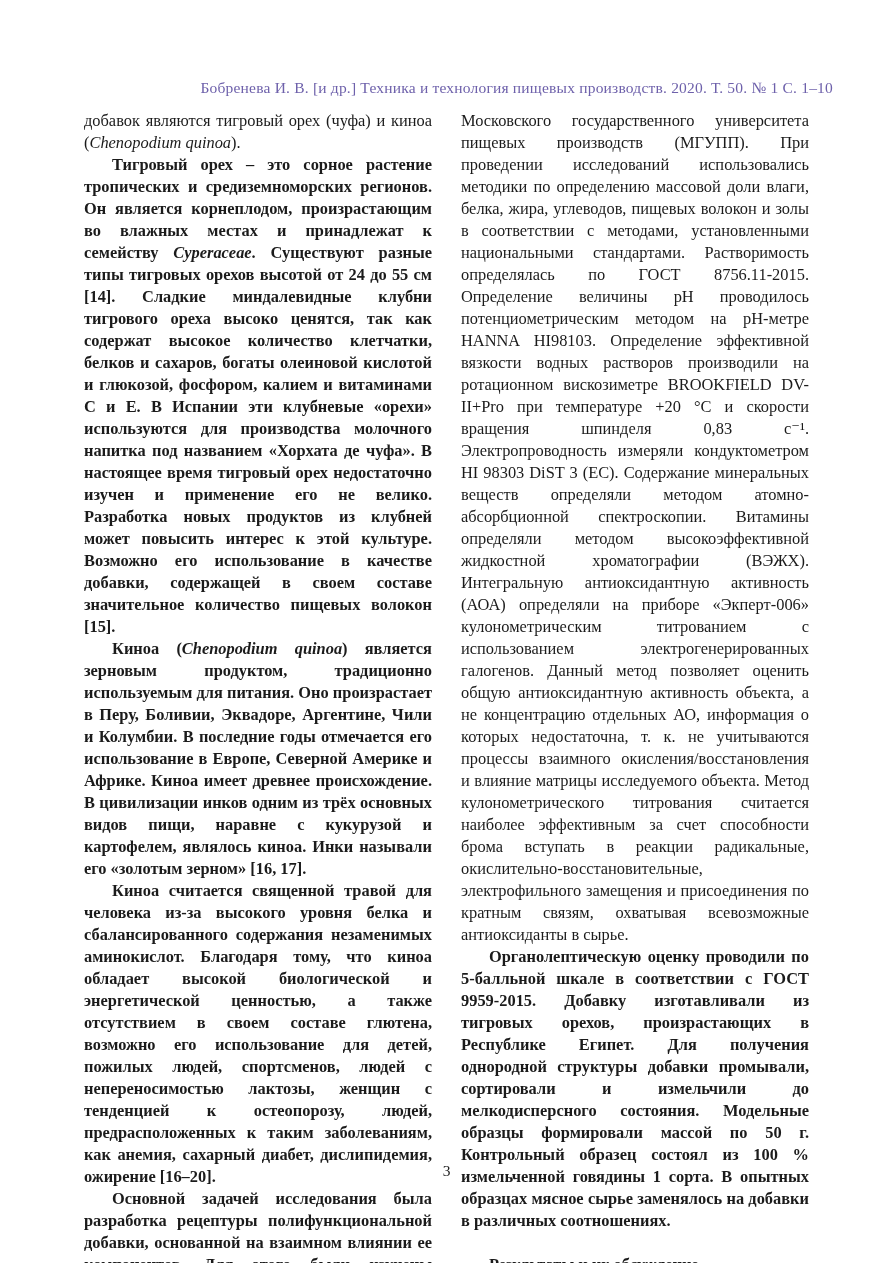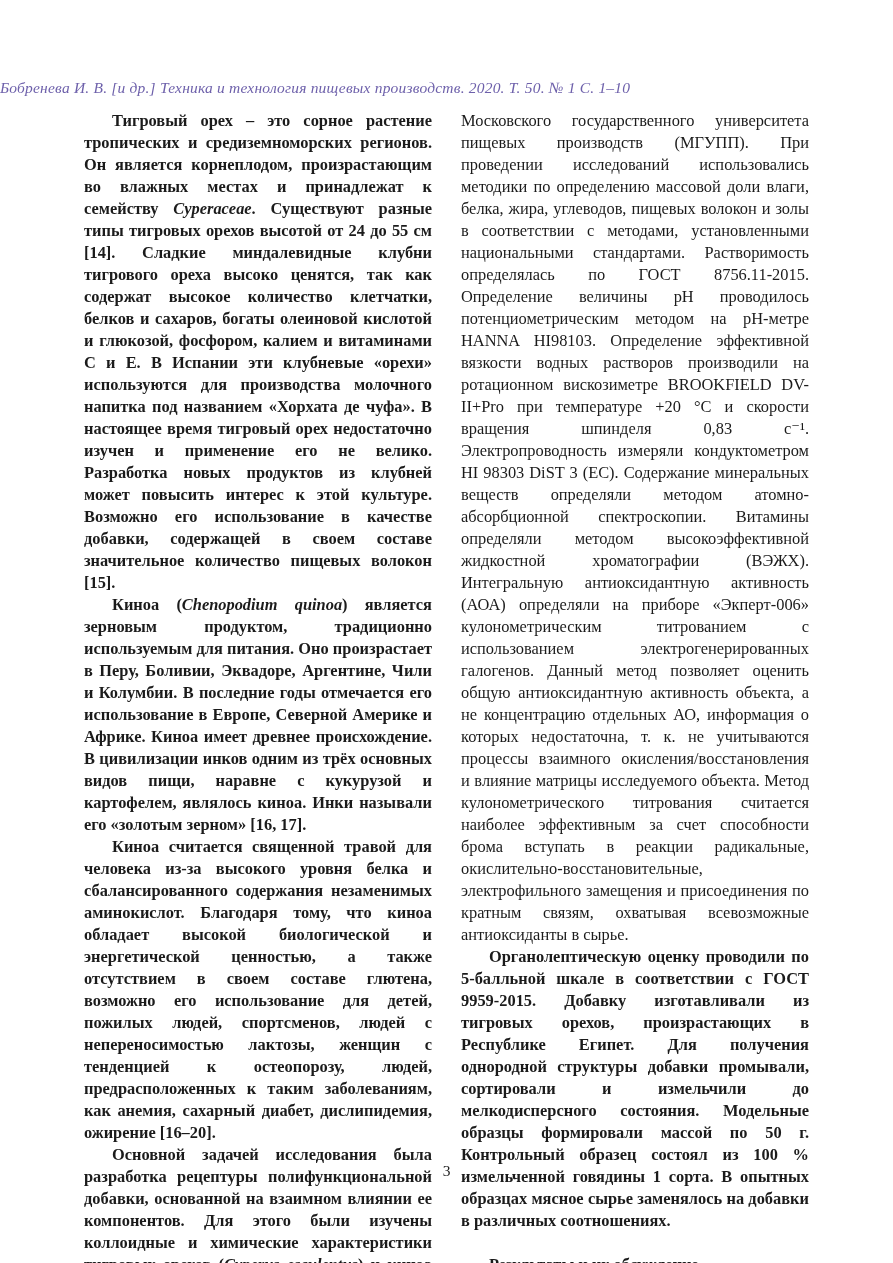--- a/index.html
+++ b/index.html
@@ -8,22 +8,21 @@
     background: #ffffff;
     position: relative;
     overflow: hidden;
     font-family: "Liberation Serif", "DejaVu Serif", serif;
     color: #1b1b1b;
   }
   .running-header {
     position: absolute;
     top: 79px; left: 0;
     width: 833px;
-    text-align: left;
-    font-style: italic;
+    text-align: right;
     font-size: 15.5px;
     color: var(--header-color, #6e61ab);
     letter-spacing: 0.2px;
   }
   .content {
     position: absolute;
     top: 110px; left: 84px;
     width: 725px;
     display: flex;
     gap: 29px;
@@ -54,20 +53,21 @@
     color: #222222;
   }
 </style>
 </head>
 <body style="color: rgb(27, 27, 27); background: rgb(255, 255, 255);">
 
 <div class="running-header">Бобренева И. В. [и др.] Техника и технология пищевых производств. 2020. Т. 50. № 1 С. 1–10</div>
 
 <div class="content">
   <div class="column">
+      <p class="para"><span class="">добавок являются тигровый орех (чуфа) и киноа (</span><span class="it">Chenopodium quinoa</span><span class="">).</span></p>
       <p class="para indent"><span class="">Тигровый орех – это сорное растение тропических и средиземноморских регионов. Он является корнеплодом, произрастающим во влажных местах и принадлежат к семейству </span><span class="it">Cyperaceae</span><span class="">. Существуют разные типы тигровых орехов высотой от 24 до 55 см [14]. Сладкие миндалевидные клубни тигрового ореха высоко ценятся, так как содержат высокое количество клетчатки, белков и сахаров, богаты олеиновой кислотой и глюкозой, фосфором, калием и витаминами С и Е. В Испании эти клубневые «орехи» используются для производства молочного напитка под названием «Хорхата де чуфа». В настоящее время тигровый орех недостаточно изучен и применение его не велико. Разработка новых продуктов из клубней может повысить интерес к этой культуре. Возможно его использование в качестве добавки, содержащей в своем составе значительное количество пищевых волокон [15].</span></p>
       <p class="para indent"><span class="">Киноа (</span><span class="it">Chenopodium quinoa</span><span class="">) является зерновым продуктом, традиционно используемым для питания. Оно произрастает в Перу, Боливии, Эквадоре, Аргентине, Чили и Колумбии. В последние годы отмечается его использование в Европе, Северной Америке и Африке. Киноа имеет древнее происхождение. В цивилизации инков одним из трёх основных видов пищи, наравне с кукурузой и картофелем, являлось киноа. Инки называли его «золотым зерном» [16, 17].</span></p>
       <p class="para indent"><span class="">Киноа считается священной травой для человека из-за высокого уровня белка и сбалансированного содержания незаменимых аминокислот. Благодаря тому, что киноа обладает высокой биологической и энергетической ценностью, а также отсутствием в своем составе глютена, возможно его использование для детей, пожилых людей, спортсменов, людей с непереносимостью лактозы, женщин с тенденцией к остеопорозу, людей, предрасположенных к таким заболеваниям, как анемия, сахарный диабет, дислипидемия, ожирение [16–20].</span></p>
       <p class="para indent"><span class="">Основной задачей исследования была разработка рецептуры полифункциональной добавки, основанной на взаимном влиянии ее компонентов. Для этого были изучены коллоидные и химические характеристики тигровых орехов (</span><span class="it">Cyperus esculentus</span><span class="">) и киноа (</span><span class="it">Chenopodium quinoa</span><span class="">), а также их смесей с целью анализа их межфазного взаимодействия, разработки на основе полученных данных новой рецептуры полифункциональной добавки с использованием специализированного программного комплекса «МультиМит Эксперт» и изучения возможности ее использования в мясных продуктах.</span></p>
     </div>
   <div class="column">
       <p class="para"><span class="">Московского государственного университета пищевых производств (МГУПП). При проведении исследований использовались методики по определению массовой доли влаги, белка, жира, углеводов, пищевых волокон и золы в соответствии с методами, установленными национальными стандартами. Растворимость определялась по ГОСТ 8756.11-2015. Определение величины рН проводилось потенциометрическим методом на рН-метре HANNA HI98103. Определение эффективной вязкости водных растворов производили на ротационном вискозиметре BROOKFIELD DV-II+Pro при температуре +20 °С и скорости вращения шпинделя 0,83 с⁻¹. Электропроводность измеряли кондуктометром HI 98303 DiST 3 (ЕС). Содержание минеральных веществ определяли методом атомно-абсорбционной спектроскопии. Витамины определяли методом высокоэффективной жидкостной хроматографии (ВЭЖХ). Интегральную антиоксидантную активность (АОА) определяли на приборе «Экперт-006» кулонометрическим титрованием с использованием электрогенерированных галогенов. Данный метод позволяет оценить общую антиоксидантную активность объекта, а не концентрацию отдельных АО, информация о которых недостаточна, т. к. не учитываются процессы взаимного окисления/восстановления и влияние матрицы исследуемого объекта. Метод кулонометрического титрования считается наиболее эффективным за счет способности брома вступать в реакции радикальные, окислительно-восстановительные, электрофильного замещения и присоединения по кратным связям, охватывая всевозможные антиоксиданты в сырье.</span></p>
       <p class="para indent"><span class="">Органолептическую оценку проводили по 5-балльной шкале в соответствии с ГОСТ 9959-2015. Добавку изготавливали из тигровых орехов, произрастающих в Республике Египет. Для получения однородной структуры добавки промывали, сортировали и измельчили до мелкодисперсного состояния. Модельные образцы формировали массой по 50 г. Контрольный образец состоял из 100 % измельченной говядины 1 сорта. В опытных образцах мясное сырье заменялось на добавки в различных соотношениях.</span></p>
       <h2 class="heading">Результаты и их обсуждение</h2>
       <p class="para indent"><span class="">Для изучения коллоидно-химических свойств тигрового ореха и киноа целесообразно проводить опыты на маленьких концентрациях их растворов, т. к. чем ниже концентрация вещества в растворе, тем сильнее проявляется химическая структура и развернутость молекулы. Ее взаимодействие с другой молекулой более интенсивно, а значит сильнее проявляются коллоидно-химические свойства изучаемых объектов. В связи с этим для исследований в качестве рабочего диапазона были выбраны концентрации растворов тигрового ореха и киноа, а также их смеси (в равном соотношении</span></p>

